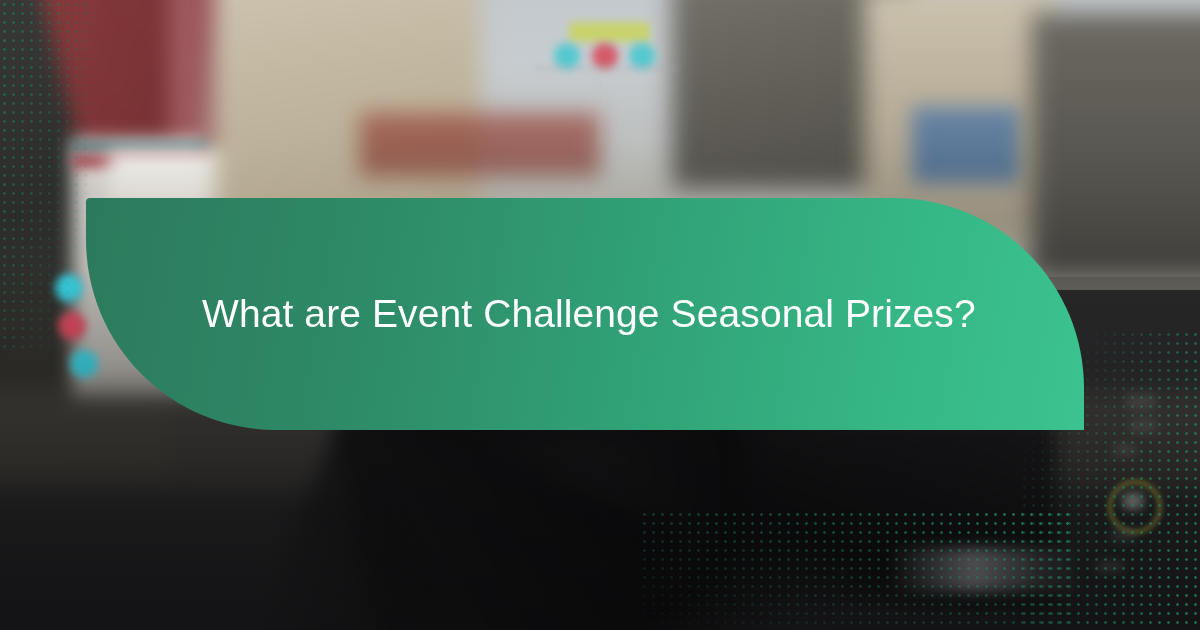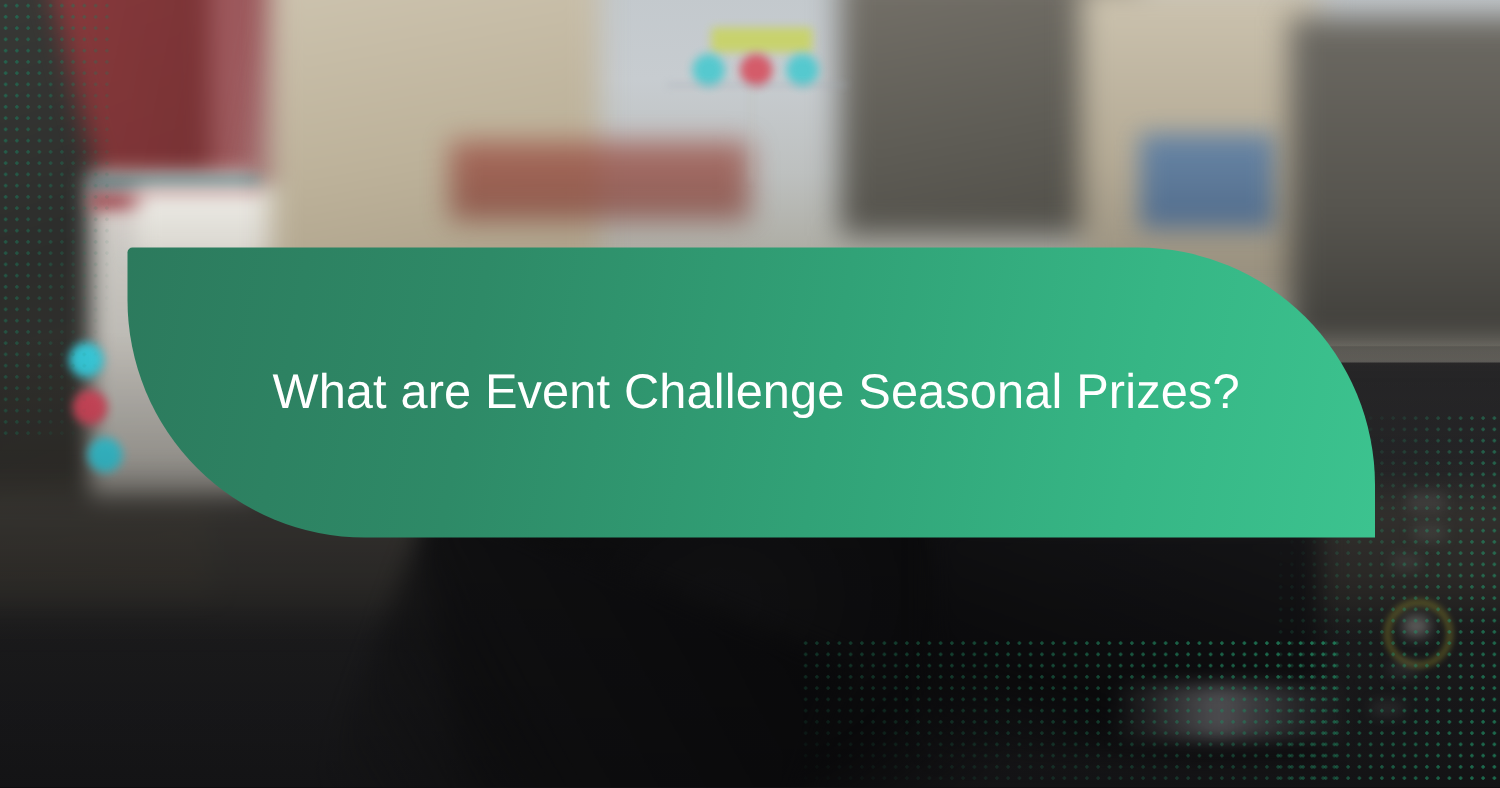--- a/index.html
+++ b/index.html
@@ -380,21 +380,21 @@
         rgba(0,0,0,0) 0%,
         rgba(0,0,0,0) 42%,
         rgba(0,0,0,.18) 60%,
         rgba(0,0,0,.34) 100%);
     pointer-events: none;
   }
 
   
   .banner {
     position: absolute;
-    left: 102px;
+    left: 86px;
     top: 198px;
     width: 998px;
     height: 232px;
     background: linear-gradient(100deg,
         #2c7a5d 0%,
         #2e8a67 28%,
         #31a277 56%,
         #36b685 80%,
         #3cc38f 100%);
     border-top-left-radius: 4px;

